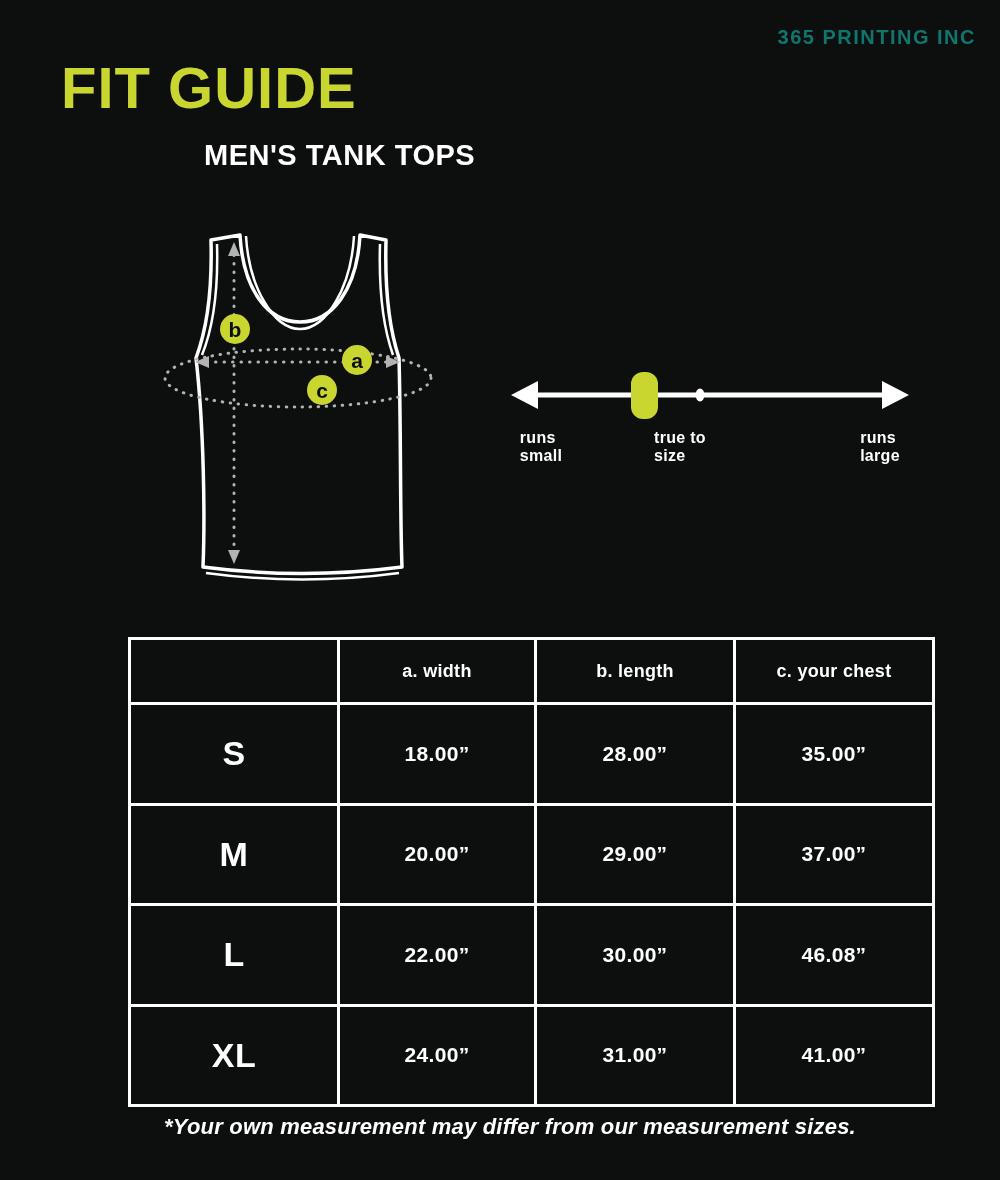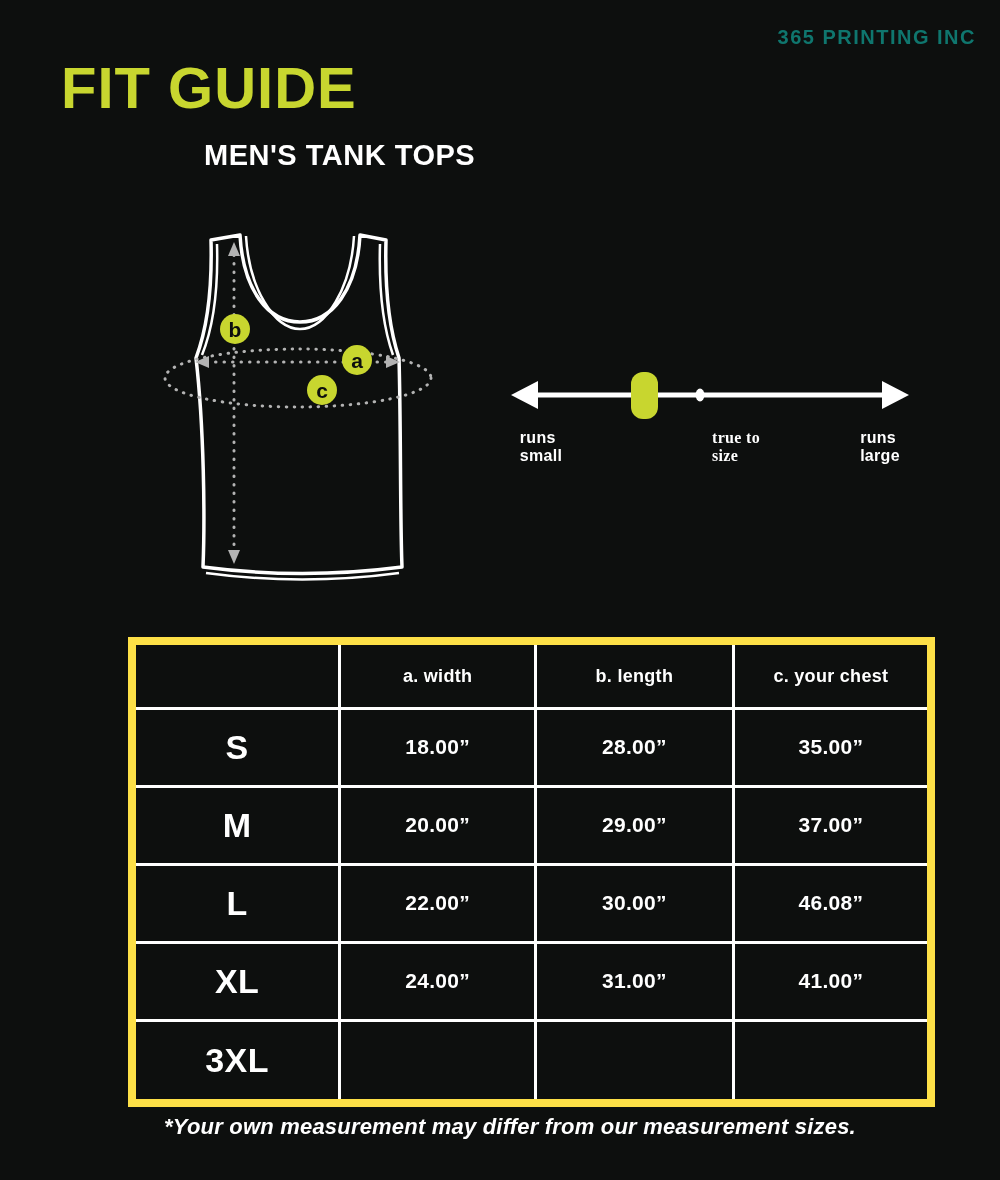--- a/index.html
+++ b/index.html
@@ -32,28 +32,28 @@
   .tank-svg{top:218px;left:150px;}
   .scale-svg{top:362px;left:505px;}
   .scale-label{
     top:429px;
     transform:translateX(-50%);
     font-size:16px;line-height:18px;letter-spacing:0.3px;
     color:#ffffff;white-space:nowrap;
   }
   .scale-label span{display:block;}
   .lbl-left{left:541px;}
-  .lbl-center{left:736px;font-family:Liberation Serif, serif;}
+  .lbl-center{left:680px;}
   .lbl-right{left:880px;}
 
   .table-wrap{top:637px;left:128px;}
   table.size-table{
     width:807px;height:470px;
     border-collapse:collapse;
-    border:8px solid #fde047;
+    border:1px solid #fde047;
     table-layout:fixed;
     background:#0d0f0e;
   }
   table.size-table th, table.size-table td{
     border:3px solid #ffffff;
     text-align:center;vertical-align:middle;
     color:#ffffff;
     padding:0;
   }
   table.size-table th{font-size:18px;letter-spacing:0.3px;height:62px;}
@@ -165,23 +165,17 @@
         <td class="value-cell">22.00”</td>
         <td class="value-cell">30.00”</td>
         <td class="value-cell">46.08”</td>
       </tr>
       <tr>
         <td class="size-cell">XL</td>
         <td class="value-cell">24.00”</td>
         <td class="value-cell">31.00”</td>
         <td class="value-cell">41.00”</td>
       </tr>
-      <tr>
-        <td class="size-cell">3XL</td>
-        <td class="value-cell"></td>
-        <td class="value-cell"></td>
-        <td class="value-cell"></td>
-      </tr>
     </tbody>
   </table>
 </div>
 
 <div class="abs footnote">*Your own measurement may differ from our measurement sizes.</div>
 
 </body></html>

